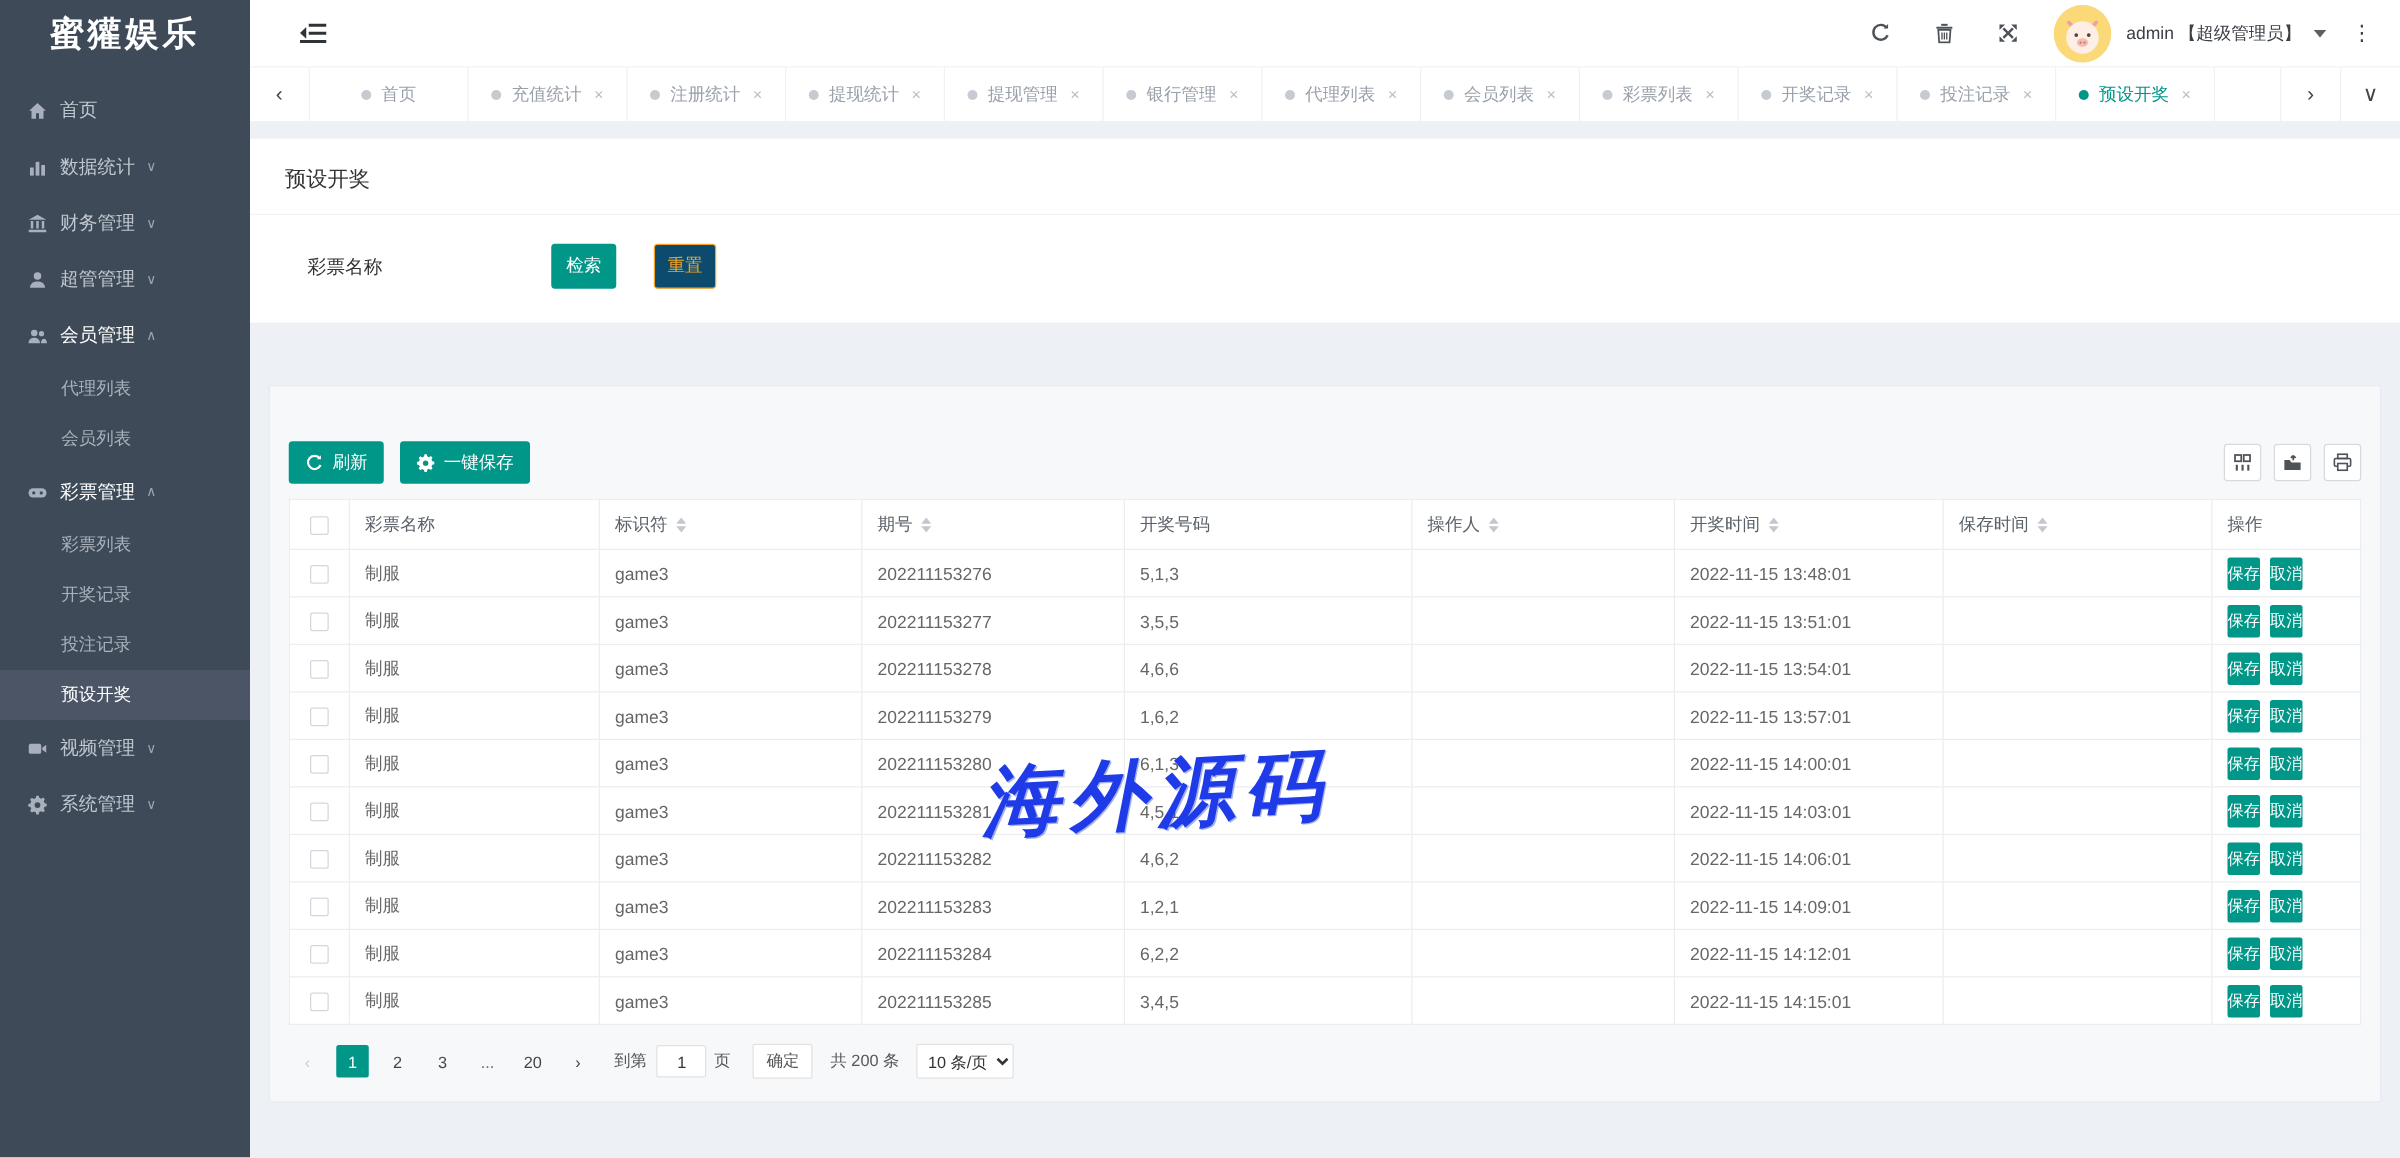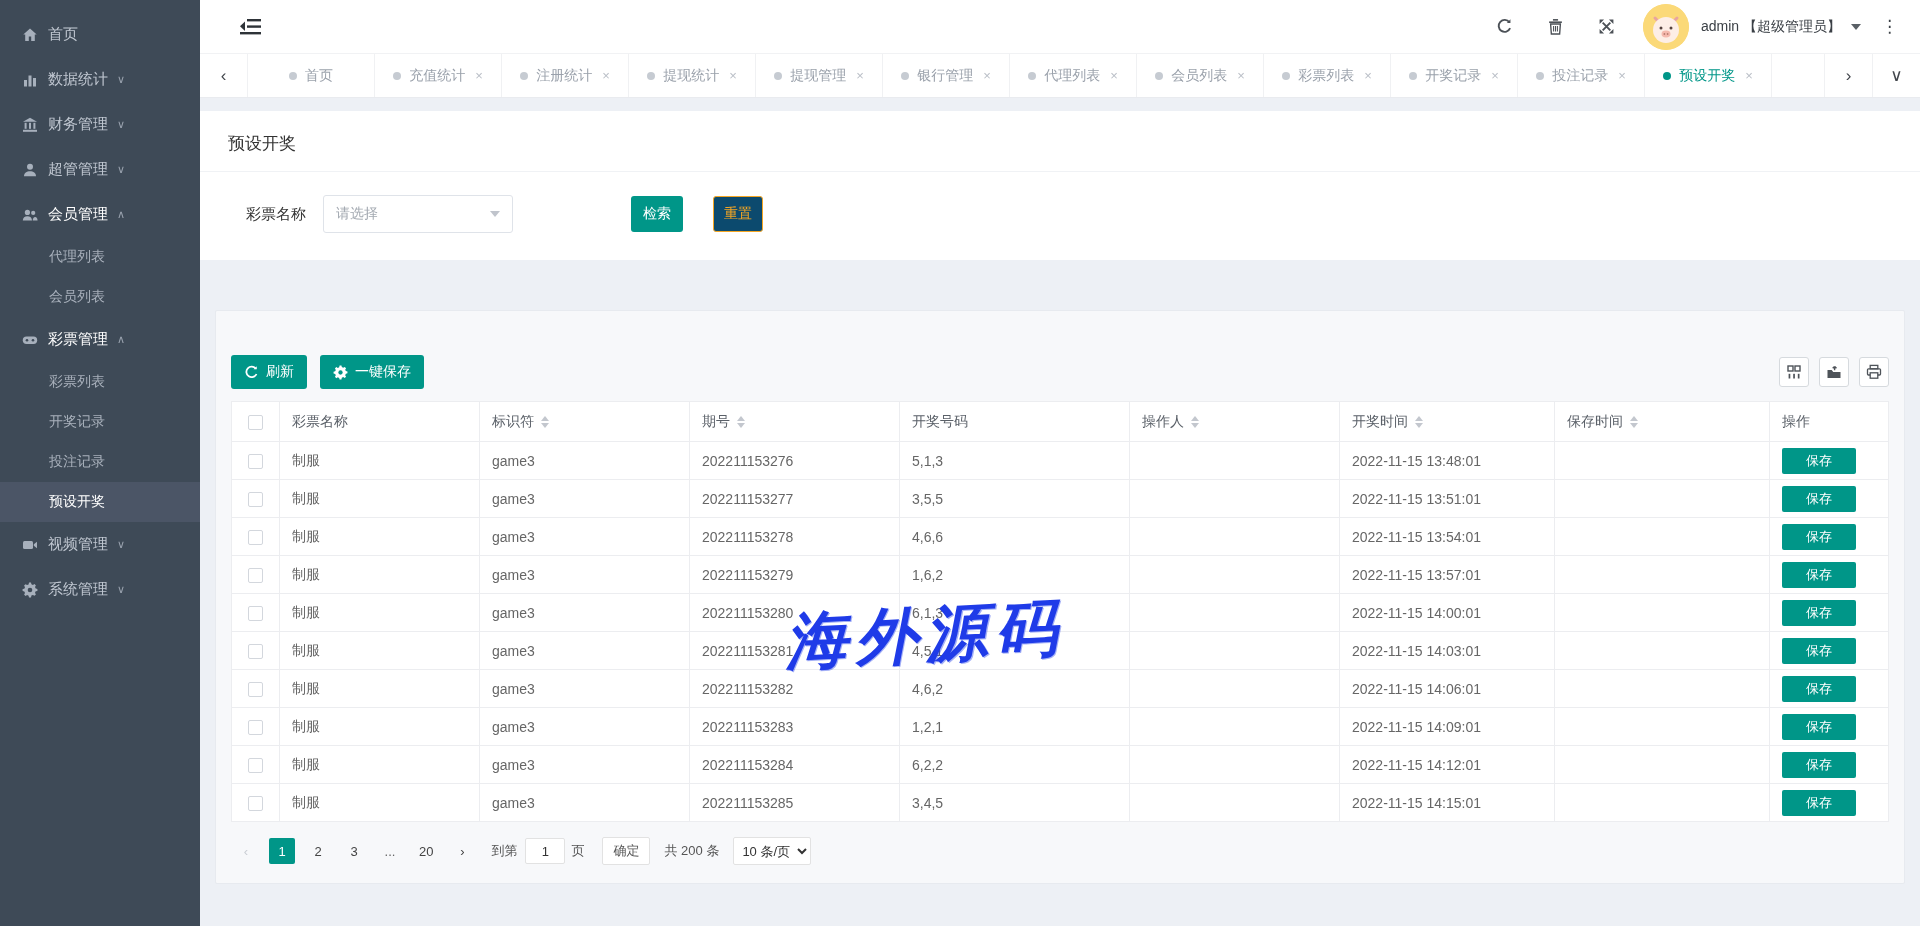--- a/index.html
+++ b/index.html
@@ -88,21 +88,21 @@
   .grid td{height:38px;font-size:14px;color:#666;}
   .grid .cbcell{text-align:center;padding:0;}
   .cb{width:15px;height:15px;border:1px solid #d3d7dd;border-radius:2px;background:#fff;display:inline-block;
       vertical-align:middle;cursor:pointer;}
   .red{color:var(--red);}
   .thwrap{display:inline-flex;align-items:center;}
   .sort{display:inline-flex;flex-direction:column;margin-left:7px;gap:2px;cursor:pointer;}
   .sort i{display:block;width:0;height:0;border-left:4px solid transparent;border-right:4px solid transparent;}
   .sort .up{border-bottom:5px solid #c3c7ce;}
   .sort .dn{border-top:5px solid #c3c7ce;}
-  .mini{background:var(--primary);color:#fff;border:none;border-radius:2px;padding:4px 24px;font-size:13px;
+  .mini{background:var(--primary);color:#fff;border:none;border-radius:2px;padding:4px 0;font-size:13px;
         cursor:pointer;margin-right:8px;font-family:inherit;}
 
   .pagination{display:flex;align-items:center;margin-top:13px;padding:2px 2px 6px;font-size:13px;color:#555;}
   .pg{min-width:26px;height:26px;display:inline-flex;align-items:center;justify-content:center;padding:0 6px;
       margin-right:10px;border-radius:2px;cursor:pointer;color:#444;}
   .pg.num{background:transparent;}
   .pg.active{background:var(--primary);color:#fff;cursor:default;}
   .pg.disabled{color:#c9cdd3;cursor:default;}
   .pg.ell{cursor:default;color:#666;}
   .pgtext{margin:0 8px 0 6px;color:#555;}
@@ -116,20 +116,21 @@
   .watermark{position:absolute;left:585px;top:495px;font-family:"DejaVu Serif","Liberation Serif",serif;
              font-size:62px;font-weight:bold;font-style:italic;letter-spacing:8px;color:#1f3be8;
              transform:rotate(-3deg);pointer-events:none;z-index:6;text-shadow:1px 1px 0 rgba(31,59,232,.4);}
 </style>
 </head>
 <body>
 
 <div class="app">
 
   <aside class="sidebar">
+    <div class="logo">蜜獾娱乐</div>
     <nav class="menu" id="side-menu">
         <div class="mi">
           <span class="micon">
             <svg viewBox="0 0 16 16" fill="currentColor">
               <path d="M8 1.4 1.3 7.6h1.9v6.4h3.6V9.6h2.4V14h3.6V7.6h1.9z"></path>
             </svg>
           </span>
           <span>首页</span>
         </div>
         <div class="mi">
@@ -341,24 +342,20 @@
           <span class="ar">∨</span>
         </div>
     </div>
 
     <div class="content">
 
       <section class="panel-top">
         <h2>预设开奖</h2>
         <div class="filter-row">
           <label>彩票名称</label>
-          <div class="select">
-            <span class="ph">请选择</span>
-            <span class="sel-caret"></span>
-          </div>
           <button class="btn primary search">检索</button>
           <button class="btn reset">重置</button>
         </div>
       </section>
 
       <section class="card">
         <div class="toolbar">
           <button class="btn primary tool">
             <span class="bicon">
               <svg viewBox="0 0 16 16" fill="none" stroke="#fff" stroke-width="1.9">

